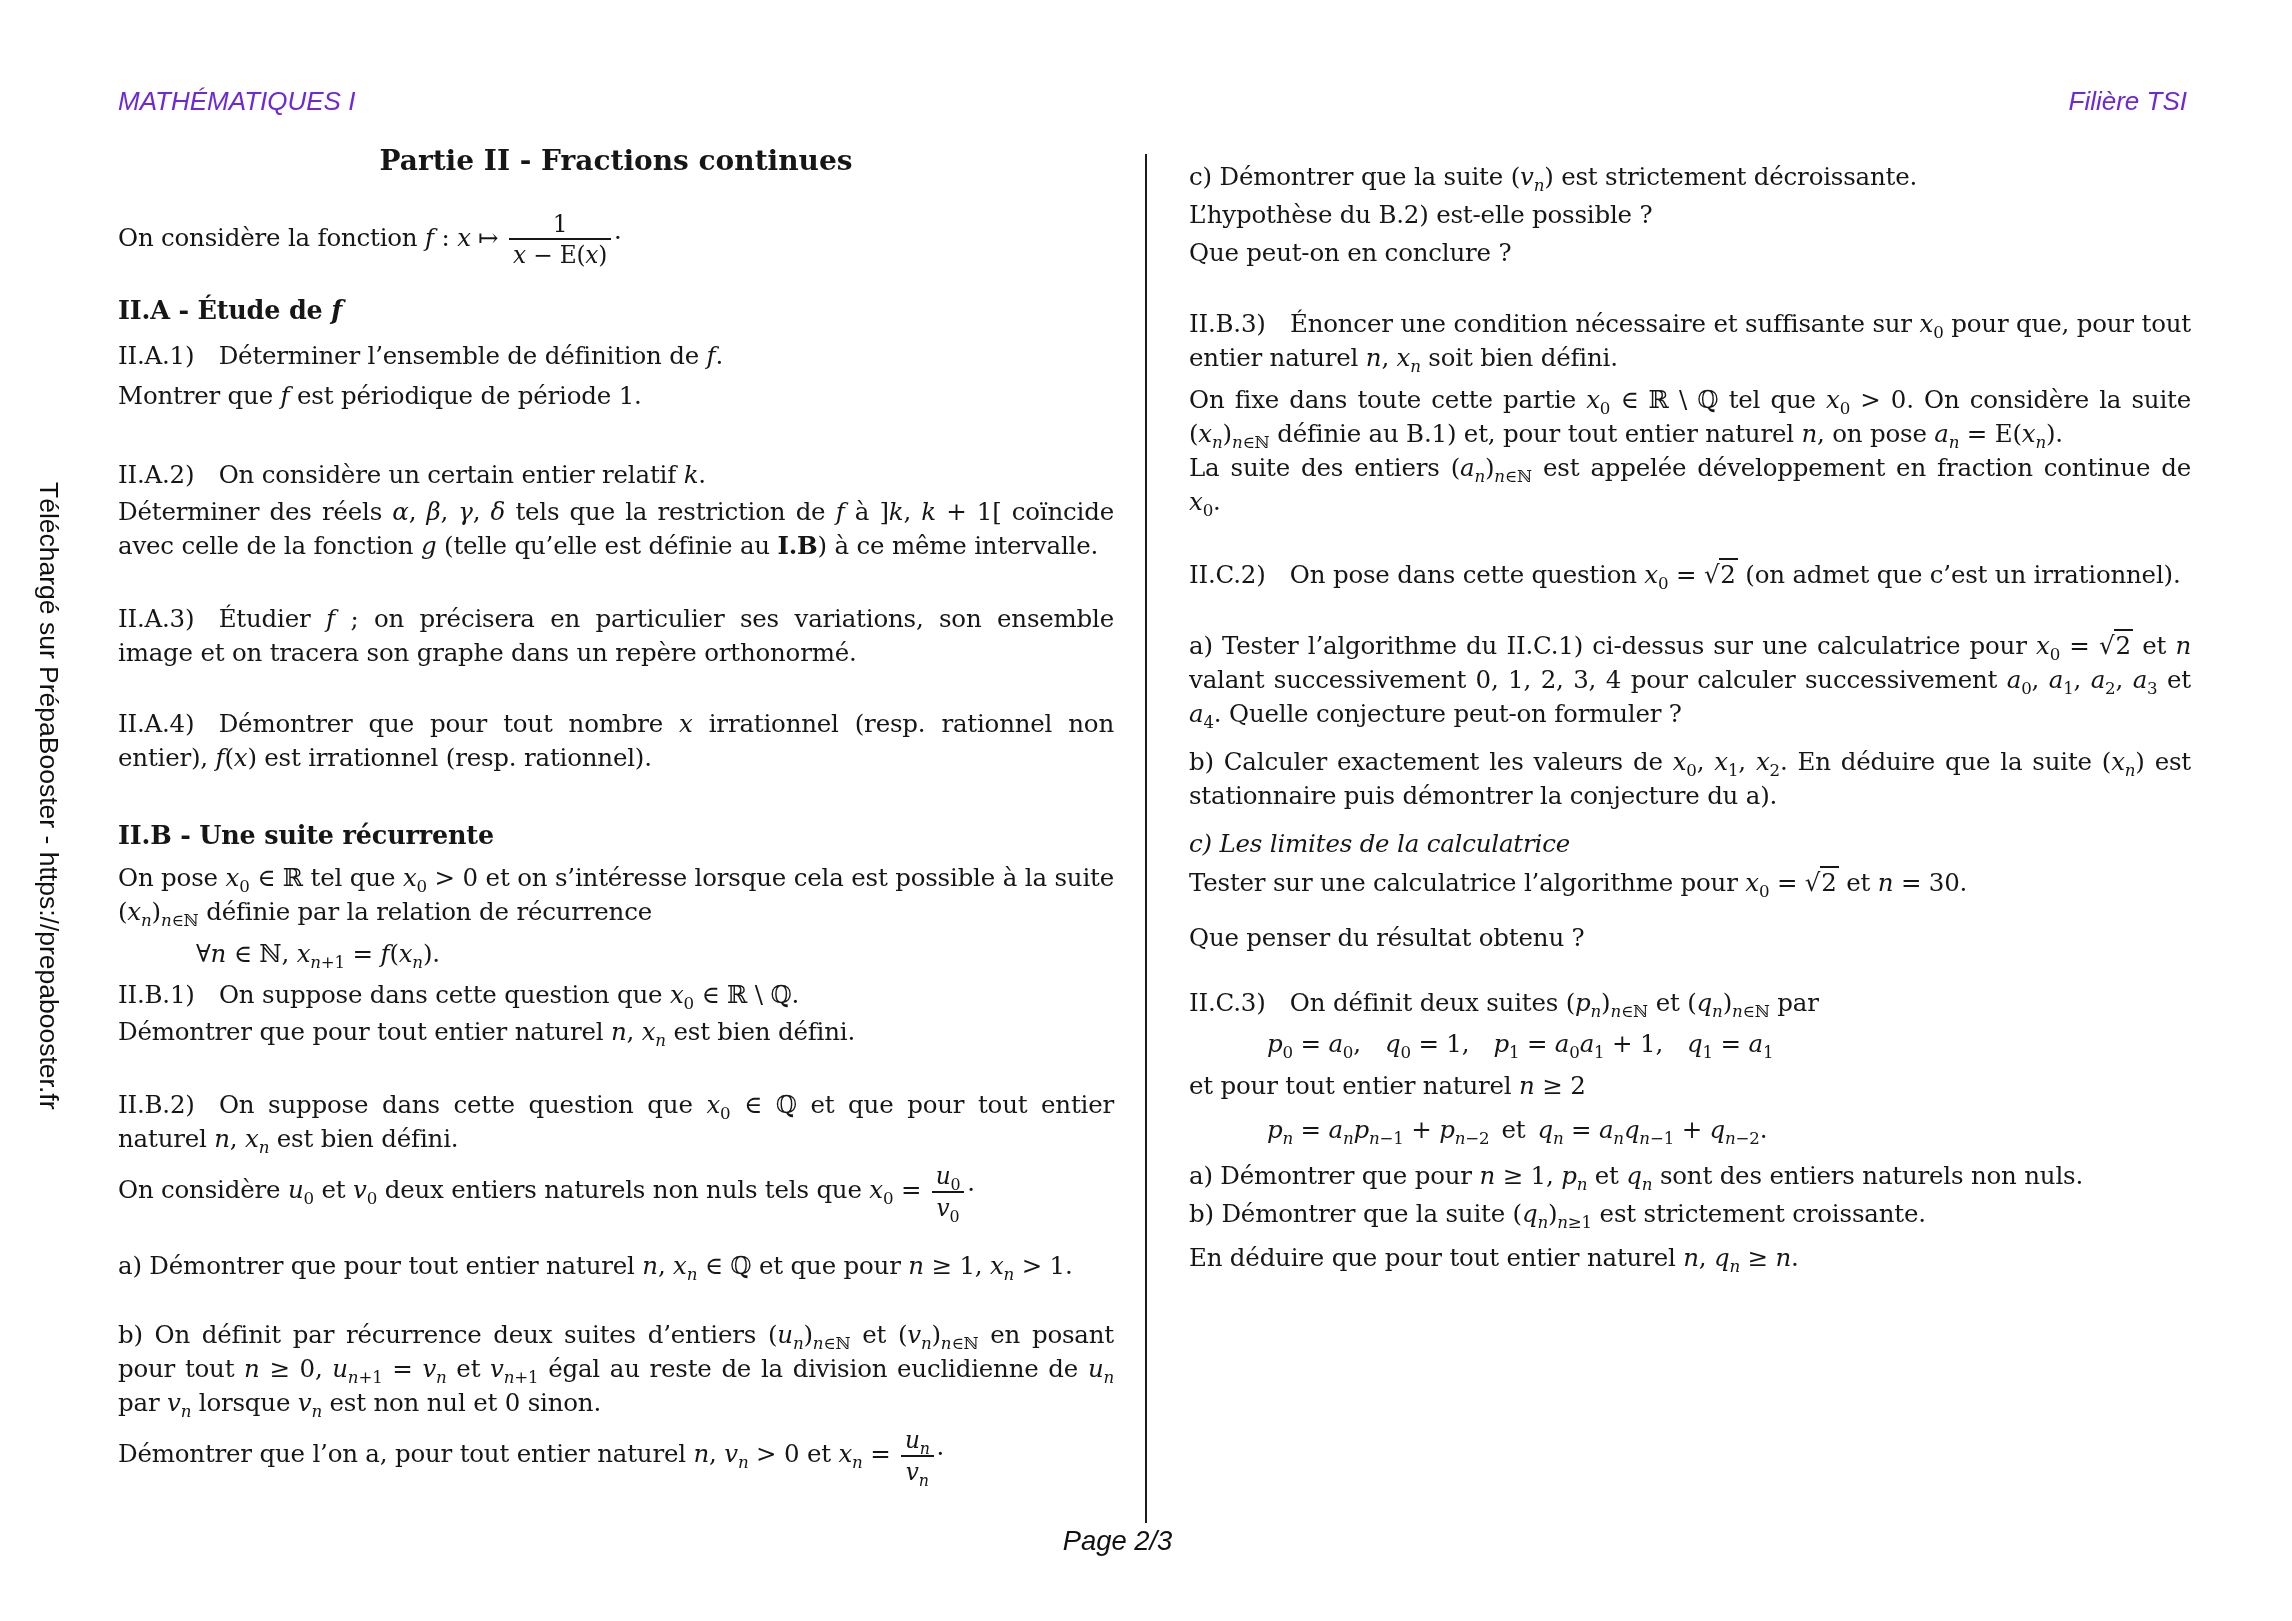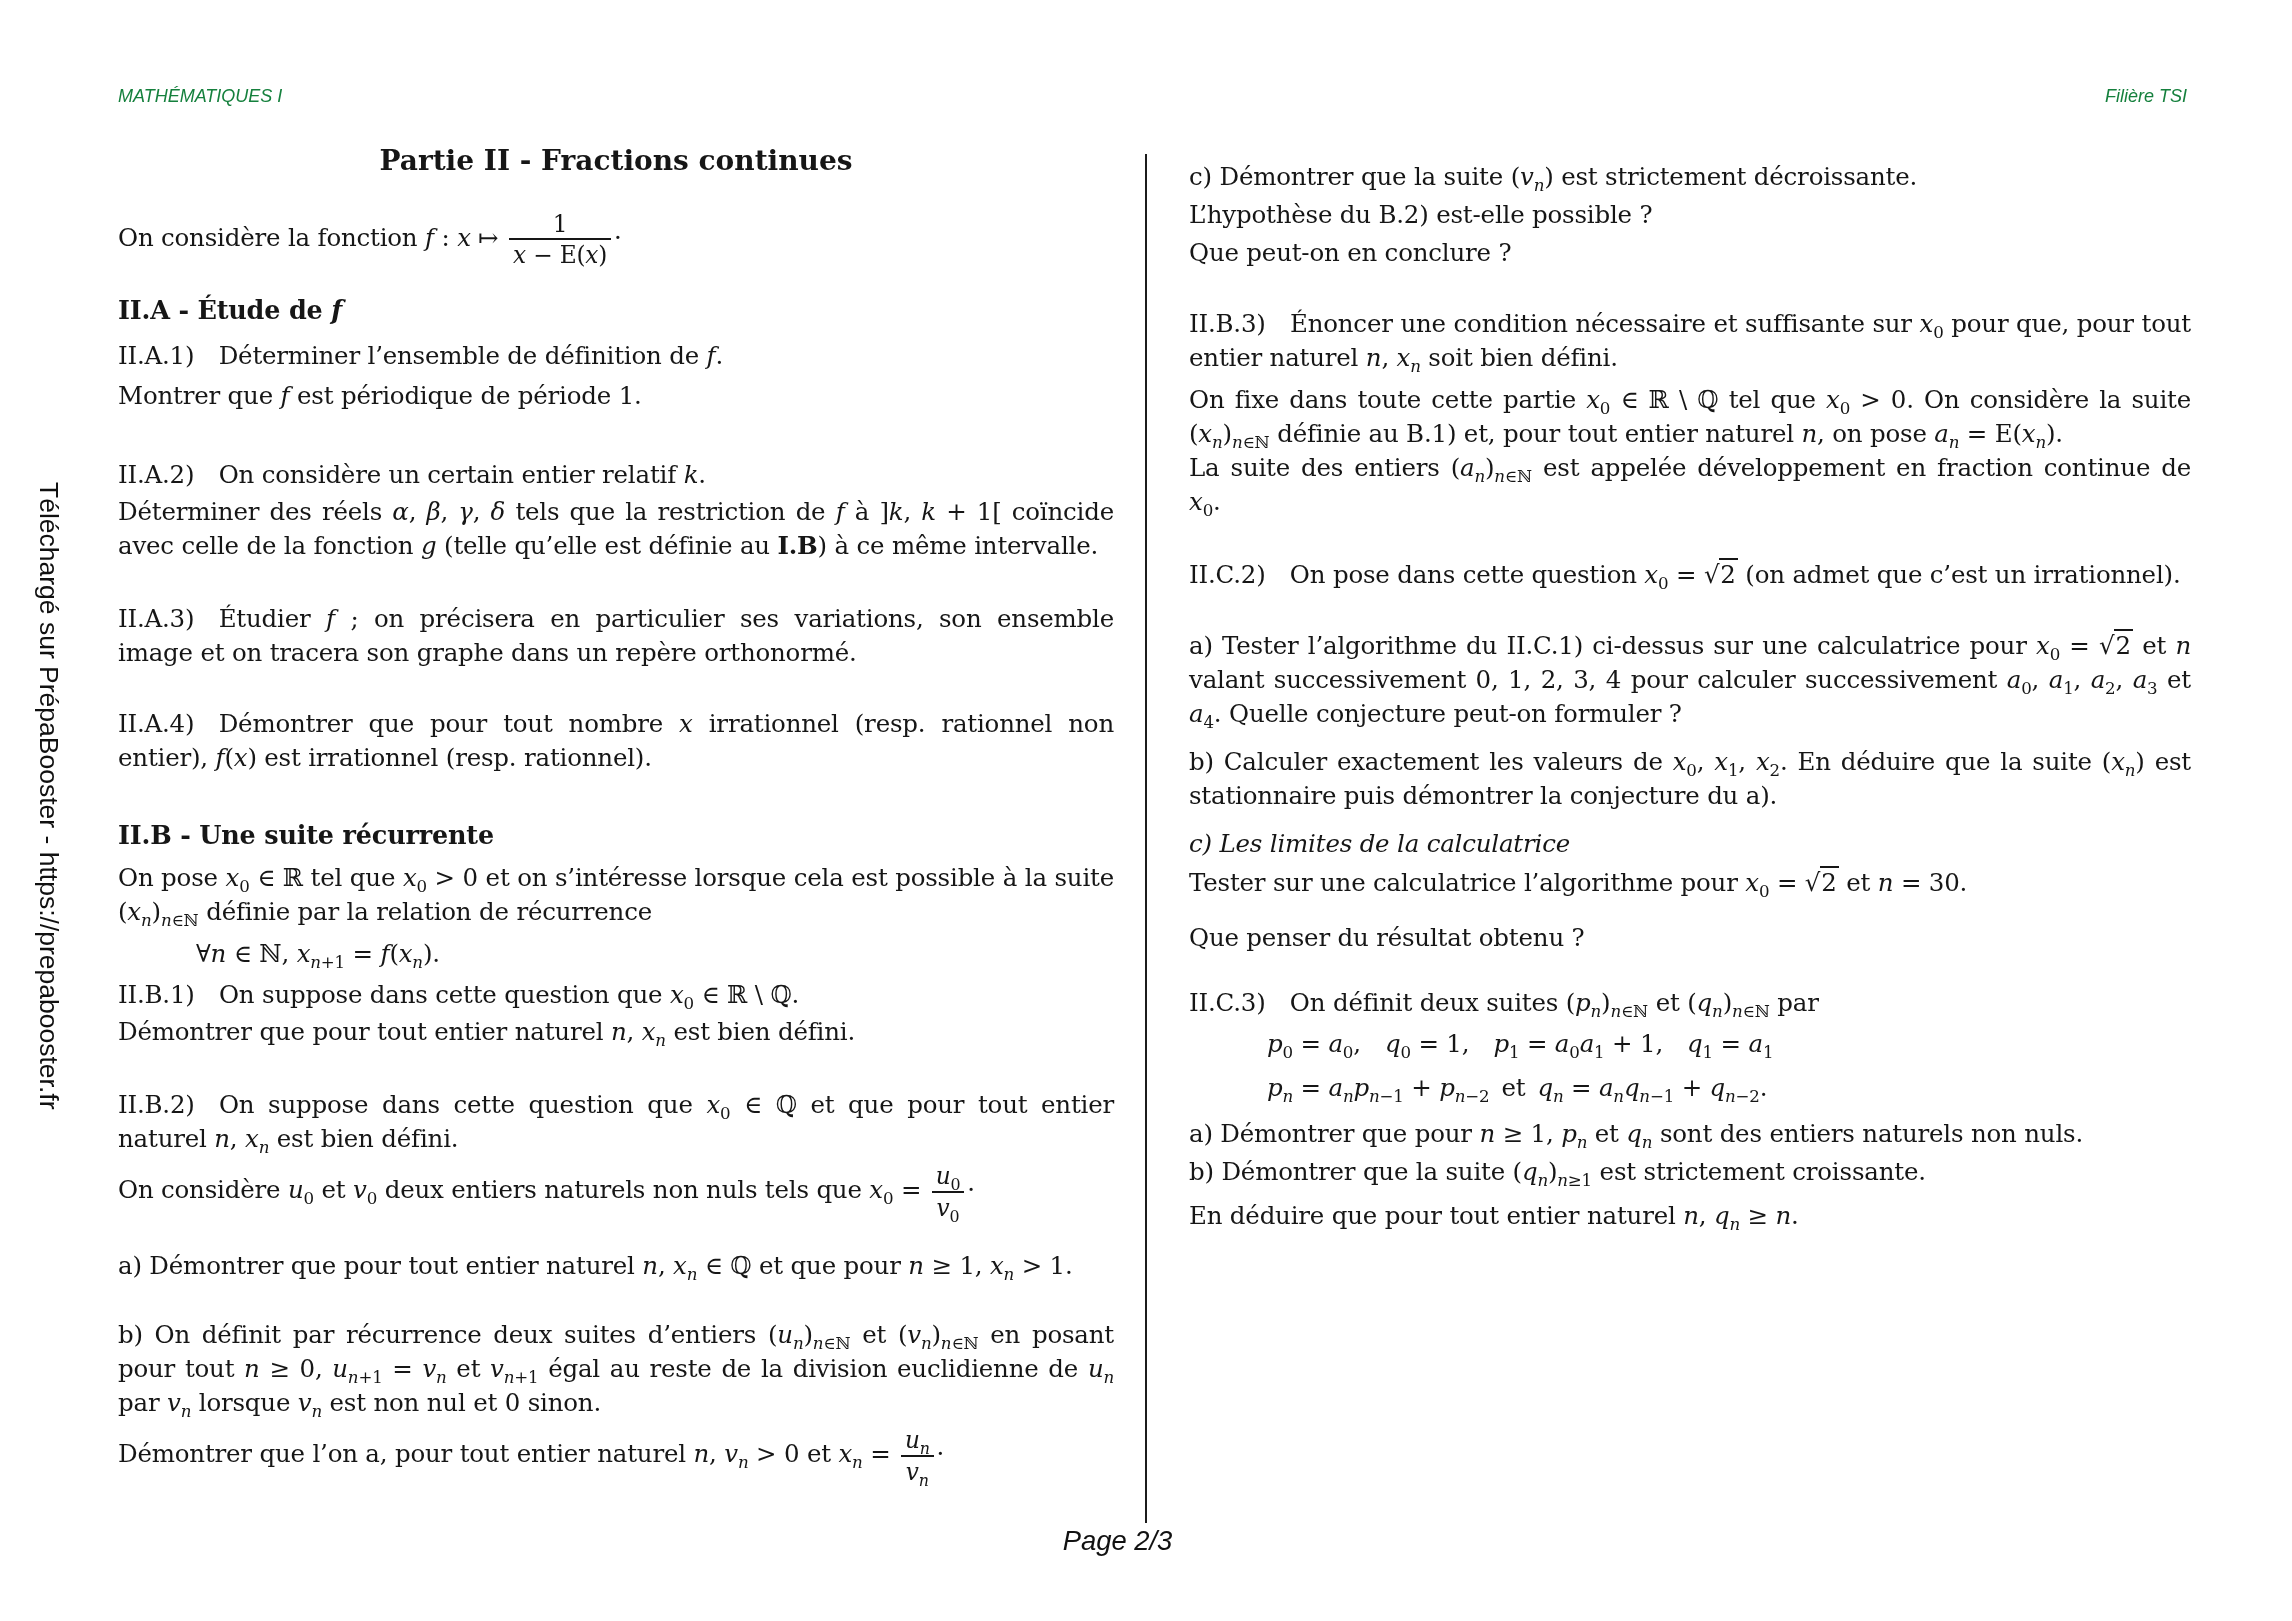--- a/index.html
+++ b/index.html
@@ -1,19 +1,19 @@
 <!DOCTYPE html>
 <html><head>
 <meta charset="utf-8">
 <style>
   html,body{margin:0;padding:0;background:#ffffff;}
   .page{position:relative;width:2293px;height:1621px;background:#ffffff;overflow:hidden;
         font-family:"DejaVu Serif","DejaVu Sans",serif;color:#161616;}
   .hdr{position:absolute;top:86px;font-family:"Liberation Sans",sans-serif;
-       font-style:italic;font-size:18px;color:#15803d;}
+       font-style:italic;font-size:26px;color:#6d28d9;}
   .hdr-left{left:118px;}
   .hdr-right{right:106px;}
   .watermark{position:absolute;left:62px;top:482px;transform-origin:0 0;transform:rotate(90deg);
        font-family:"Liberation Sans",sans-serif;font-size:26.5px;line-height:1;white-space:nowrap;color:#101010;}
   .col{position:absolute;font-size:24.5px;line-height:34px;letter-spacing:-0.2px;}
   .col-left{left:118px;top:137px;width:996px;}
   .col-right{left:1189px;top:152px;width:1002px;}
   .divider{position:absolute;left:1145px;top:154px;width:2px;height:1369px;background:#1c1c1c;}
   .footer{position:absolute;left:0;top:1525px;width:2235px;text-align:center;
        font-family:"Liberation Sans",sans-serif;font-style:italic;font-size:27.4px;color:#111;}
@@ -73,20 +73,21 @@
       <div class="blk p" style="margin-top: 8.8px;">On fixe dans toute cette partie <i>x</i><sub>0</sub> ∈ ℝ \ ℚ tel que <i>x</i><sub>0</sub> &gt; 0. On considère la suite (<i>x</i><sub><i>n</i></sub>)<sub><i>n</i>∈ℕ</sub> définie au B.1) et, pour tout entier naturel <i>n</i>, on pose <i>a</i><sub><i>n</i></sub> = E(<i>x</i><sub><i>n</i></sub>).</div>
       <div class="blk p">La suite des entiers (<i>a</i><sub><i>n</i></sub>)<sub><i>n</i>∈ℕ</sub> est appelée développement en fraction continue de <i>x</i><sub>0</sub>.</div>
       <div class="blk p" style="margin-top: 39px;">II.C.2) On pose dans cette question <i>x</i><sub>0</sub> = <span class="sqrt">√<span class="sqrt-arg">2</span></span> (on admet que c’est un irrationnel).</div>
       <div class="blk p" style="margin-top: 37px;">a) Tester l’algorithme du II.C.1) ci-dessus sur une calculatrice pour <i>x</i><sub>0</sub> = <span class="sqrt">√<span class="sqrt-arg">2</span></span> et <i>n</i> valant successivement 0, 1, 2, 3, 4 pour calculer successivement <i>a</i><sub>0</sub>, <i>a</i><sub>1</sub>, <i>a</i><sub>2</sub>, <i>a</i><sub>3</sub> et <i>a</i><sub>4</sub>. Quelle conjecture peut-on formuler ?</div>
       <div class="blk p" style="margin-top: 13.7px;">b) Calculer exactement les valeurs de <i>x</i><sub>0</sub>, <i>x</i><sub>1</sub>, <i>x</i><sub>2</sub>. En déduire que la suite (<i>x</i><sub><i>n</i></sub>) est stationnaire puis démontrer la conjecture du a).</div>
       <div class="blk p" style="margin-top: 13.7px;"><i>c) Les limites de la calculatrice</i></div>
       <div class="blk p" style="margin-top: 4.9px;">Tester sur une calculatrice l’algorithme pour <i>x</i><sub>0</sub> = <span class="sqrt">√<span class="sqrt-arg">2</span></span> et <i>n</i> = 30.</div>
       <div class="blk p" style="margin-top: 21px;">Que penser du résultat obtenu ?</div>
       <div class="blk p" style="margin-top: 31px;">II.C.3) On définit deux suites (<i>p</i><sub><i>n</i></sub>)<sub><i>n</i>∈ℕ</sub> et (<i>q</i><sub><i>n</i></sub>)<sub><i>n</i>∈ℕ</sub> par</div>
       <div class="blk eq" style="margin-top: 7.8px;"><i>p</i><sub>0</sub> = <i>a</i><sub>0</sub>,  <i>q</i><sub>0</sub> = 1,  <i>p</i><sub>1</sub> = <i>a</i><sub>0</sub><i>a</i><sub>1</sub> + 1,  <i>q</i><sub>1</sub> = <i>a</i><sub>1</sub></div>
+      <div class="blk p" style="margin-top: 7.8px;">et pour tout entier naturel <i>n</i> ≥ 2</div>
       <div class="blk eq" style="margin-top: 9.8px;"><i>p</i><sub><i>n</i></sub> = <i>a</i><sub><i>n</i></sub><i>p</i><sub><i>n</i>−1</sub> + <i>p</i><sub><i>n</i>−2</sub> et <i>q</i><sub><i>n</i></sub> = <i>a</i><sub><i>n</i></sub><i>q</i><sub><i>n</i>−1</sub> + <i>q</i><sub><i>n</i>−2</sub>.</div>
       <div class="blk p" style="margin-top: 11.8px;">a) Démontrer que pour <i>n</i> ≥ 1, <i>p</i><sub><i>n</i></sub> et <i>q</i><sub><i>n</i></sub> sont des entiers naturels non nuls.</div>
       <div class="blk p" style="margin-top: 4px;">b) Démontrer que la suite (<i>q</i><sub><i>n</i></sub>)<sub><i>n</i>≥1</sub> est strictement croissante.</div>
       <div class="blk p" style="margin-top: 9.8px;">En déduire que pour tout entier naturel <i>n</i>, <i>q</i><sub><i>n</i></sub> ≥ <i>n</i>.</div>
     </div>
 
   <div class="footer">Page 2/3</div>
 </div>
 
 

